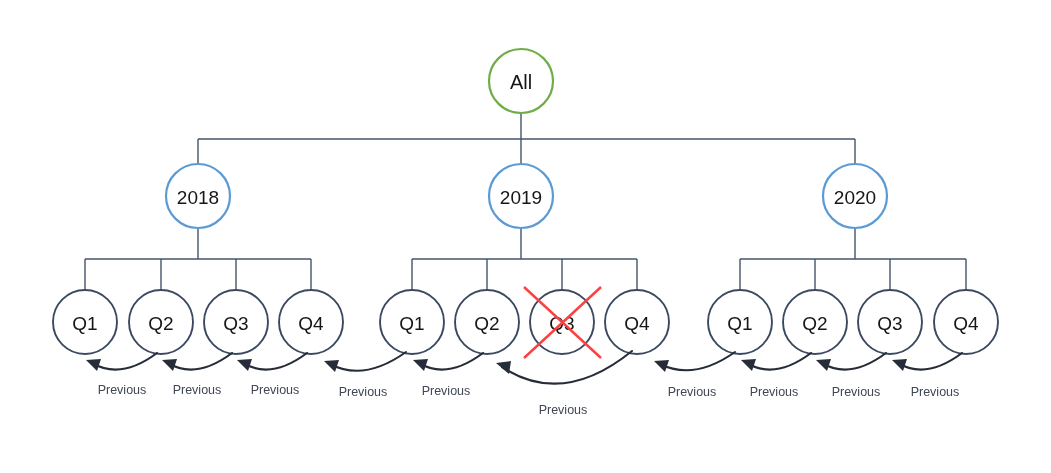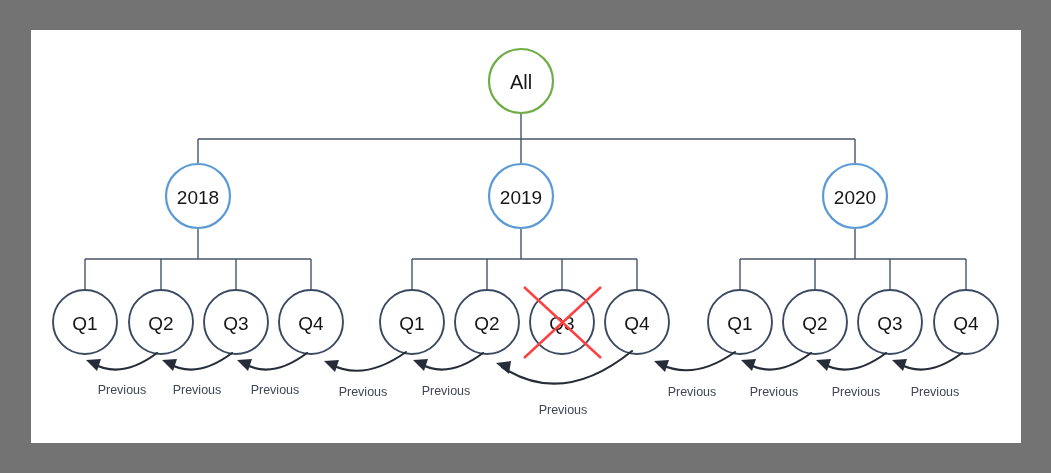--- a/index.html
+++ b/index.html
@@ -8,21 +8,21 @@
     background: #e3e3e3;
     width: 1051px;
     height: 473px;
     overflow: hidden;
     font-family: "Liberation Sans", sans-serif;
   }
   #page {
     position: relative;
     width: 1051px;
     height: 473px;
-    background: #737373;
+    background: #ffffff;
   }
   #canvas {
     position: absolute;
     left: 31px;
     top: 30px;
     width: 990px;
     height: 413px;
     background: #ffffff;
   }
   svg#diagram {

